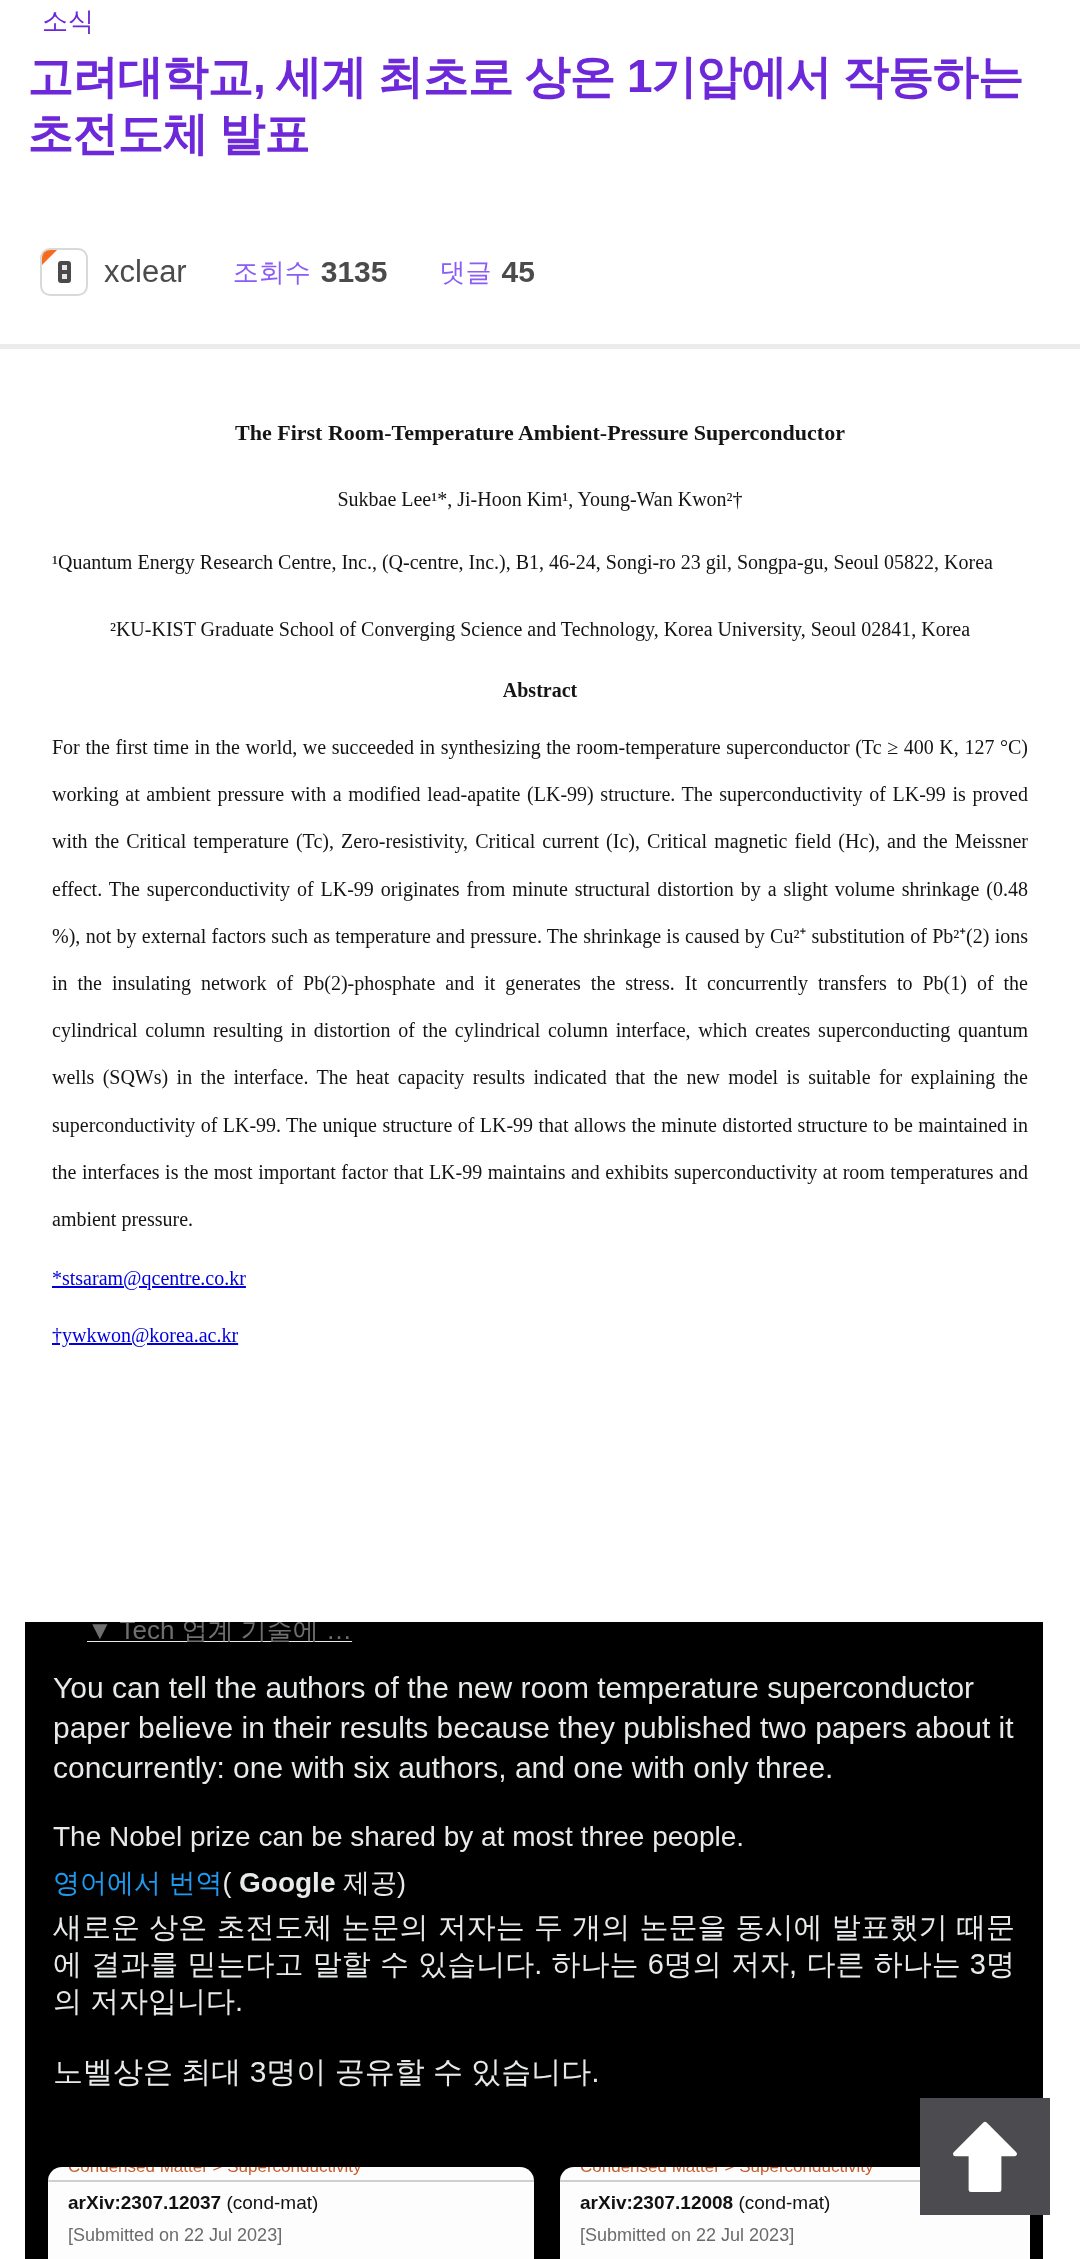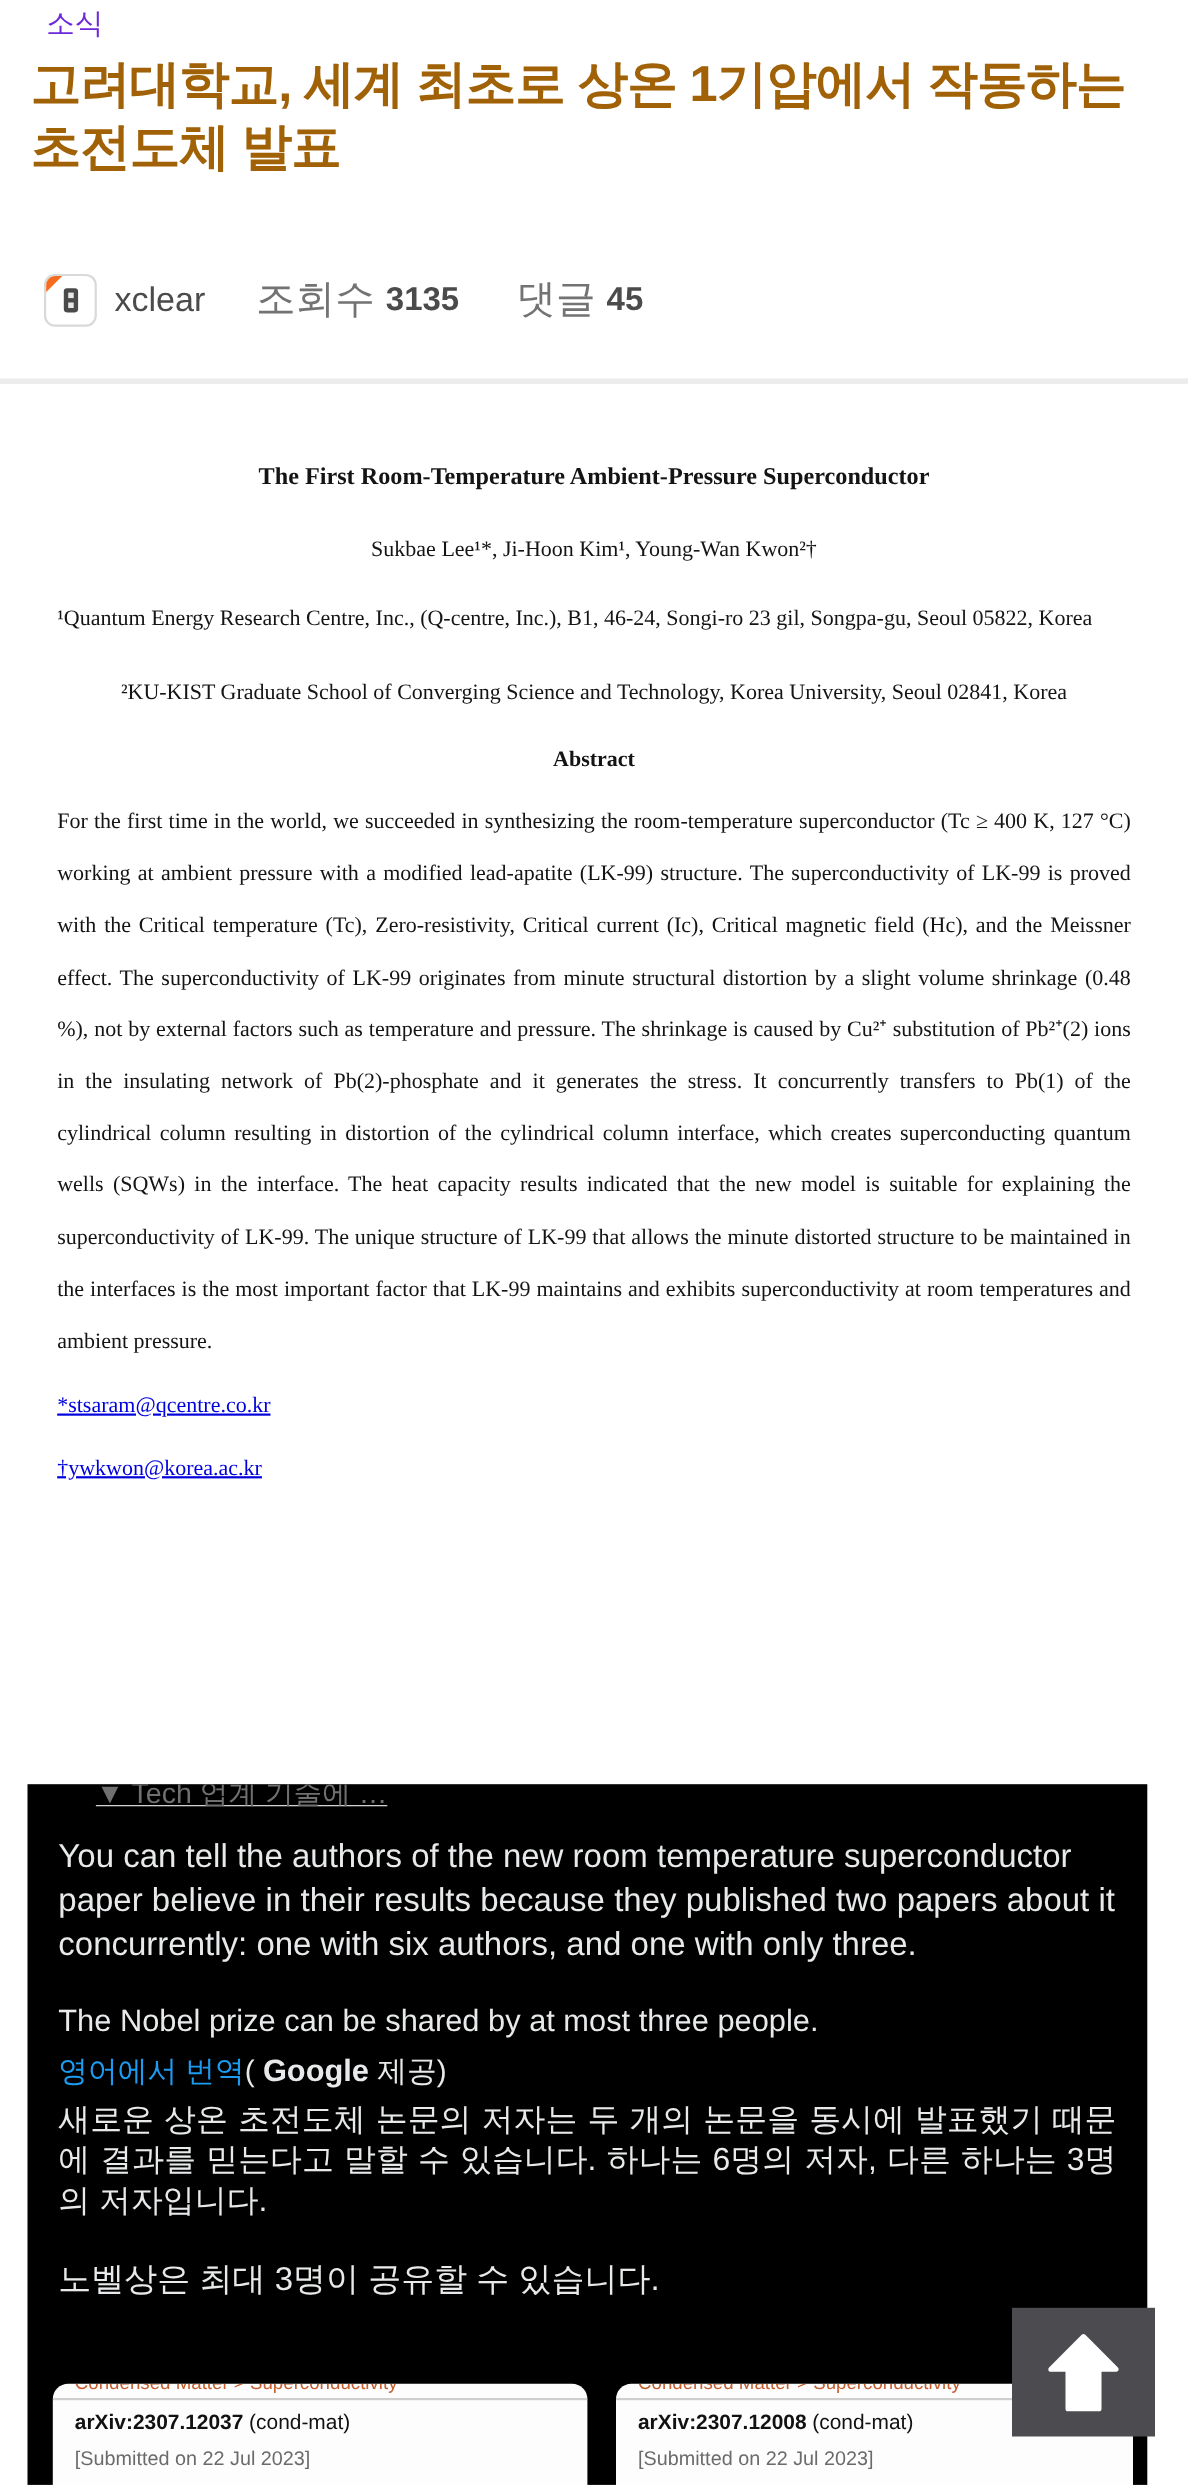--- a/index.html
+++ b/index.html
@@ -5,37 +5,37 @@
   * { margin:0; padding:0; box-sizing:border-box; }
   html,body { background:#fff; }
   .page {
     position:relative; width:1080px; height:2259px; overflow:hidden;
     background:#fff; font-family:"Liberation Sans", sans-serif;
   }
   
   .category { position:absolute; left:42px; top:4px; font-size:26px; color:#6d28d9; }
   .post-title {
     position:absolute; left:28px; top:48px; width:1016px;
-    font-size:46px; line-height:57px; font-weight:700; color:#a16207;
+    font-size:46px; line-height:57px; font-weight:700; color:#6d28d9;
     letter-spacing:-1px; word-break:break-all;
   }
   .meta-row { position:absolute; left:40px; top:248px; display:flex; align-items:center; }
   .author-avatar {
     position:relative; width:48px; height:48px; background:#fff;
     border:2px solid #d9d9d9; border-radius:10px; overflow:hidden;
     display:flex; align-items:center; justify-content:center;
   }
   .avatar-corner { position:absolute; left:-1px; top:-1px; width:17px; height:17px;
     background:#f76b1c; clip-path:polygon(0 0,100% 0,0 100%); }
   .avatar-glyph { width:13px; height:22px; background:#4a4a4a; border-radius:3px; position:relative; }
   .avatar-glyph::before, .avatar-glyph::after {
     content:""; position:absolute; left:4px; width:5px; height:5px; background:#e8e8e8; }
   .avatar-glyph::before { top:4px; } .avatar-glyph::after { bottom:4px; }
   .author-name { margin-left:16px; font-size:31px; color:#4b4b4b; }
-  .meta-label { margin-left:46px; font-size:36px; color:#737373; }
+  .meta-label { margin-left:46px; font-size:26px; color:#8b5cf6; }
   .meta-count { margin-left:10px; font-size:30px; font-weight:700; color:#4b4b4b; }
   .meta-label.second { margin-left:52px; }
   .divider { position:absolute; left:0; top:344px; width:1080px; height:5px; background:#ececec; }
 
   
   .paper {
     position:absolute; left:52px; top:420px; width:976px;
     font-family:"Liberation Serif", serif; color:#141414;
   }
   .p-title { text-align:center; font-weight:700; font-size:22px; }

